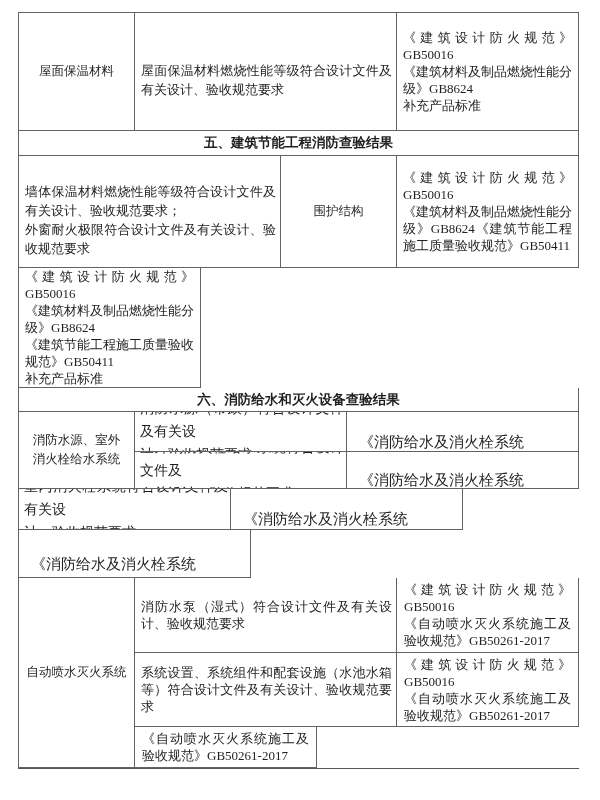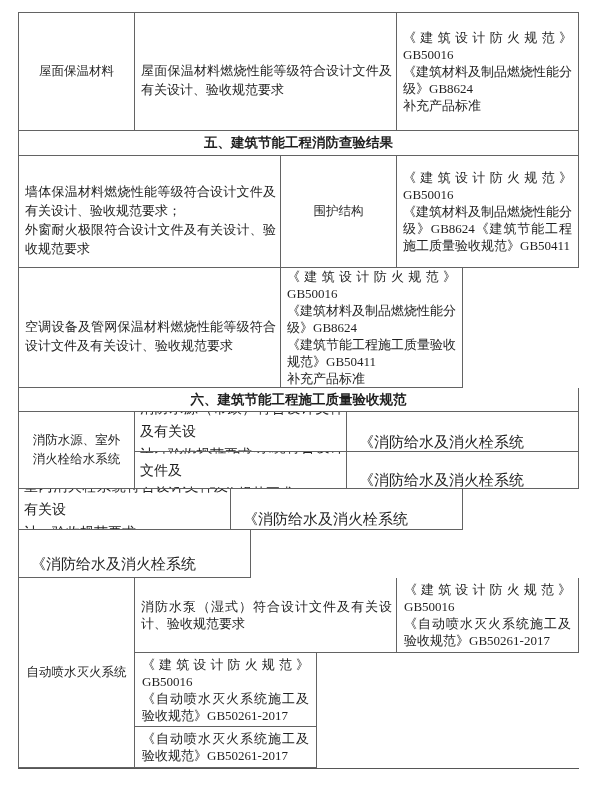--- a/index.html
+++ b/index.html
@@ -75,33 +75,30 @@
     <div class="cell w1 center">
       <span class="itemtxt">围护结构</span>
     </div>
     <div class="cell w3u">
       <div class="txt u3">《建筑设计防火规范》GB50016
 《建筑材料及制品燃烧性能分级》GB8624《建筑节能工程施工质量验收规范》GB50411</div>
     </div>
   </div>
 
   <div class="row" style="height:120px">
-    <div class="cell w2u">
-      <div class="txt u2">空调设备及管网保温材料燃烧性能等级符合设计文件及有关设计、验收规范要求</div>
-    </div>
     <div class="cell w3u">
       <div class="txt u3">《建筑设计防火规范》GB50016
 《建筑材料及制品燃烧性能分级》GB8624
 《建筑节能工程施工质量验收规范》GB50411
 补充产品标准</div>
     </div>
   </div>
 
   <div class="row" style="height:24px">
-    <div class="cell wfull sect-cell">六、建筑节能工程施工质量验收规范</div>
+    <div class="cell wfull sect-cell">六、消防给水和灭火设备查验结果</div>
   </div>
 
 
   <div class="group">
     <div class="cell w1 center">
       <span class="itemtxt">消防水源、室外
 消火栓给水系统</span>
     </div>
     <div class="grows">
       <div class="row" style="height:40px;width:444px">
@@ -156,20 +153,23 @@
       <div class="row" style="height:75px;width:444px">
         <div class="cell w2u">
           <div class="txt f2">消防水泵（湿式）符合设计文件及有关设计、验收规范要求</div>
         </div>
         <div class="cell w3u">
           <div class="txt f3">《建筑设计防火规范》GB50016
 《自动喷水灭火系统施工及验收规范》GB50261-2017</div>
         </div>
       </div>
       <div class="row" style="height:74px;width:444px">
+        <div class="cell w2u">
+          <div class="txt f2">系统设置、系统组件和配套设施（水池水箱等）符合设计文件及有关设计、验收规范要求</div>
+        </div>
         <div class="cell w3u">
           <div class="txt f3">《建筑设计防火规范》GB50016
 《自动喷水灭火系统施工及验收规范》GB50261-2017</div>
         </div>
       </div>
       <div class="row" style="height:41px;width:444px">
         <div class="cell w3u">
           <div class="txt f3">《自动喷水灭火系统施工及验收规范》GB50261-2017</div>
         </div>
       </div>

